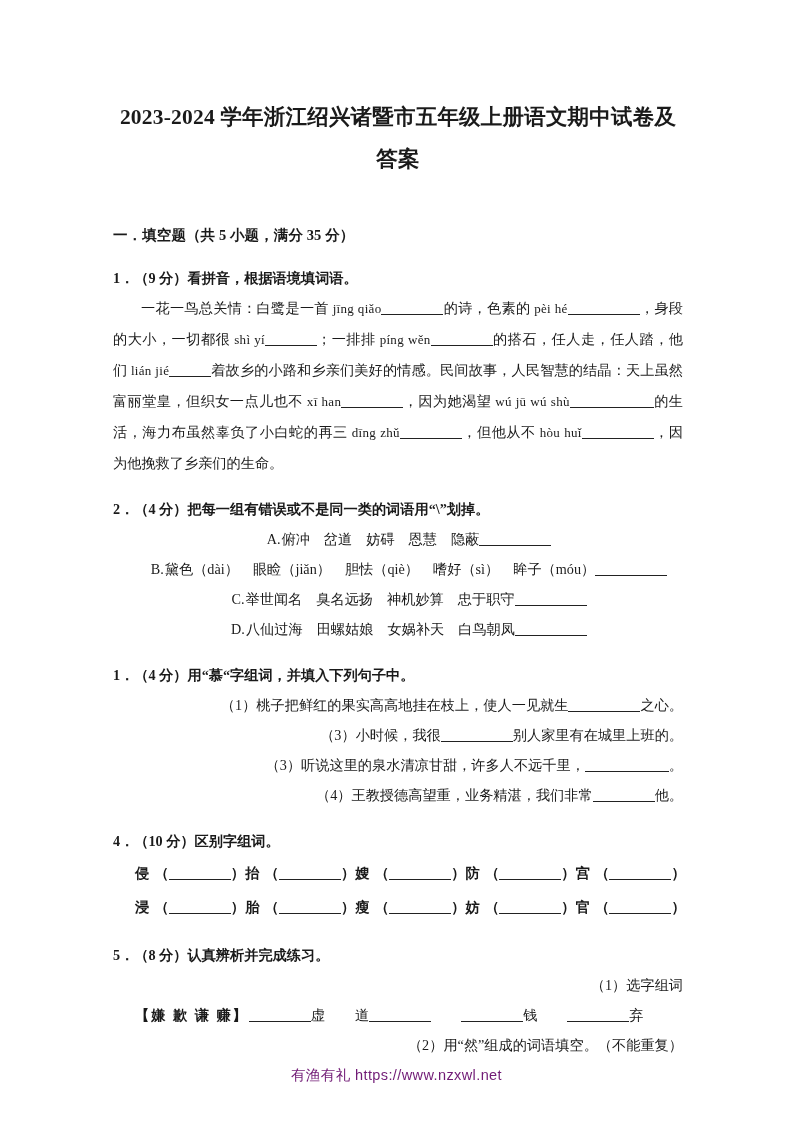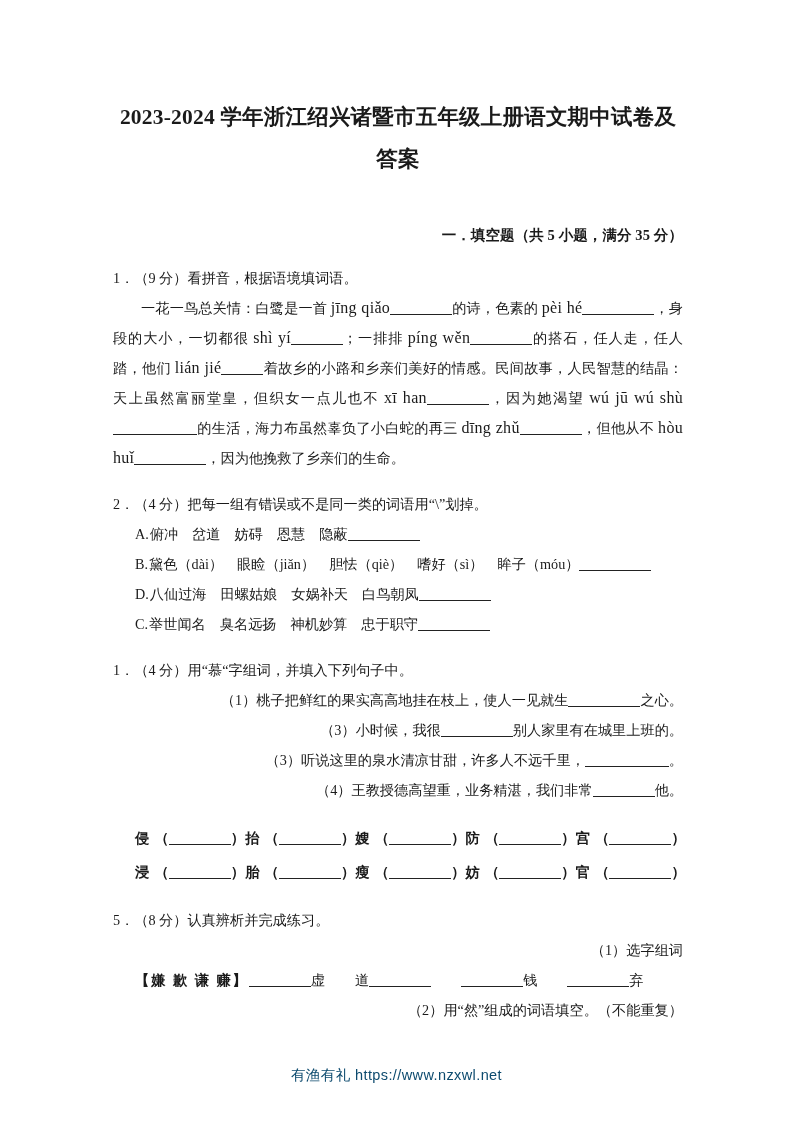--- a/index.html
+++ b/index.html
@@ -41,32 +41,32 @@
     font-family: "Liberation Serif", "DejaVu Serif", serif;
   }
 
   
   .section-head {
     font-size: 14.5px;
     font-weight: 700;
     margin-top: 43px;
     line-height: 24px;
     letter-spacing: 0.1px;
-    text-align: right;
   }
 
   
   .q {
     margin-top: 16px;
     font-size: 14.2px;
     line-height: 30px;
   }
   .q-stem {
     text-align: justify;
     text-justify: inter-ideograph;
+    font-weight: bold;
   }
   .indent2 { text-indent: 28px; }
 
   .para {
     text-align: justify;
     text-justify: inter-ideograph;
     line-height: 30px;
   }
 
   
@@ -77,28 +77,29 @@
     height: 14px;
   }
   .b-xs { width: 42px; }
   .b-sm { width: 52px; }
   .b-md { width: 62px; }
   .b-lg { width: 72px; }
   .b-xl { width: 84px; }
 
   .pinyin {
     font-family: "Liberation Serif", "DejaVu Serif", serif;
-    font-size: 16px;
+    font-size: 13px;
     letter-spacing: 0.3px;
   }
 
   .opt {
     padding-left: 22px;
     line-height: 30px;
     white-space: nowrap;
+    text-align: center;
   }
   .opt-label { margin-right: 1px; }
   .opt-word { margin-right: 14px; }
   .opt-word:last-of-type { margin-right: 0; }
 
   .sub {
     padding-left: 22px;
     line-height: 30px;
     text-align: right;
   }
@@ -121,21 +122,21 @@
   .gap { display: inline-block; width: 30px; }
 
   
   .footer {
     position: absolute;
     left: 0;
     top: 1066px;
     width: 793px;
     text-align: center;
     font-size: 14.5px;
-    color: #0c4a6e;
+    color: #701a75;
     font-family: "Liberation Sans", "DejaVu Sans", sans-serif;
     letter-spacing: 0.4px;
   }
 </style>
 </head>
 <body>
 
 <div class="page">
 
   <div class="content">
@@ -156,46 +157,47 @@
 
       <div class="opt">
         <span class="opt-label">A.</span><span class="opt-word">俯冲</span><span class="opt-word">岔道</span><span class="opt-word">妨碍</span><span class="opt-word">恩慧</span><span>隐蔽</span><span class="blank b-lg"></span>
       </div>
 
       <div class="opt">
         <span class="opt-label">B.</span><span class="opt-word">黛色（dài）</span><span class="opt-word">眼睑（jiǎn）</span><span class="opt-word">胆怯（qiè）</span><span class="opt-word">嗜好（sì）</span><span>眸子（móu）</span><span class="blank b-lg"></span>
       </div>
 
       <div class="opt">
+        <span class="opt-label">C.</span><span class="opt-word">举世闻名</span><span class="opt-word">臭名远扬</span><span class="opt-word">神机妙算</span><span>忠于职守</span><span class="blank b-lg"></span>
+      </div>
+
+      <div class="opt">
         <span class="opt-label">D.</span><span class="opt-word">八仙过海</span><span class="opt-word">田螺姑娘</span><span class="opt-word">女娲补天</span><span>白鸟朝凤</span><span class="blank b-lg"></span>
       </div>
-
-      <div class="opt">
-        <span class="opt-label">C.</span><span class="opt-word">举世闻名</span><span class="opt-word">臭名远扬</span><span class="opt-word">神机妙算</span><span>忠于职守</span><span class="blank b-lg"></span>
-      </div>
     </div>
 
     <div class="q">
       <div class="q-stem">1．（4 分）用“慕“字组词，并填入下列句子中。</div>
 
       <div class="sub">
         <span>（1）桃子把鲜红的果实高高地挂在枝上，使人一见就生</span><span class="blank b-lg"></span><span>之心。</span>
       </div>
       <div class="sub">
         <span>（3）小时候，我很</span><span class="blank b-lg"></span><span>别人家里有在城里上班的。</span>
       </div>
       <div class="sub">
         <span>（3）听说这里的泉水清凉甘甜，许多人不远千里，</span><span class="blank b-xl"></span><span>。</span>
       </div>
       <div class="sub">
         <span>（4）王教授德高望重，业务精湛，我们非常</span><span class="blank b-md"></span><span>他。</span>
       </div>
     </div>
 
     <div class="q">
+      <div class="q-stem">4．（10 分）区别字组词。</div>
 
       <div class="pairs">
         <span class="pair">侵</span>（<span class="blank b-md"></span>）<span class="pair">抬</span>（<span class="blank b-md"></span>）<span class="pair">嫂</span>（<span class="blank b-md"></span>）<span class="pair">防</span>（<span class="blank b-md"></span>）<span class="pair">宫</span>（<span class="blank b-md"></span>）
       </div>
 
       <div class="pairs">
         <span class="pair">浸</span>（<span class="blank b-md"></span>）<span class="pair">胎</span>（<span class="blank b-md"></span>）<span class="pair">瘦</span>（<span class="blank b-md"></span>）<span class="pair">妨</span>（<span class="blank b-md"></span>）<span class="pair">官</span>（<span class="blank b-md"></span>）
       </div>
     </div>
 

